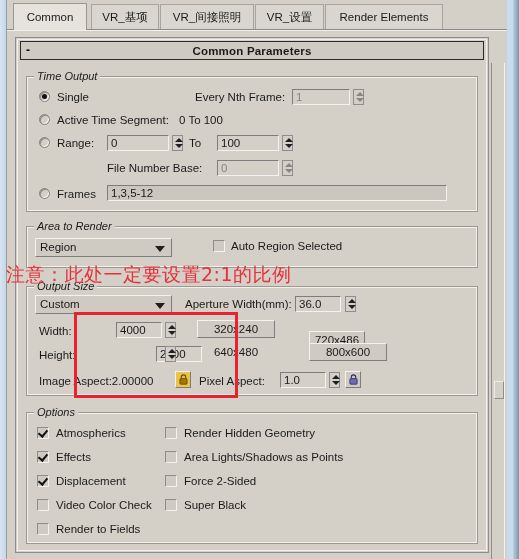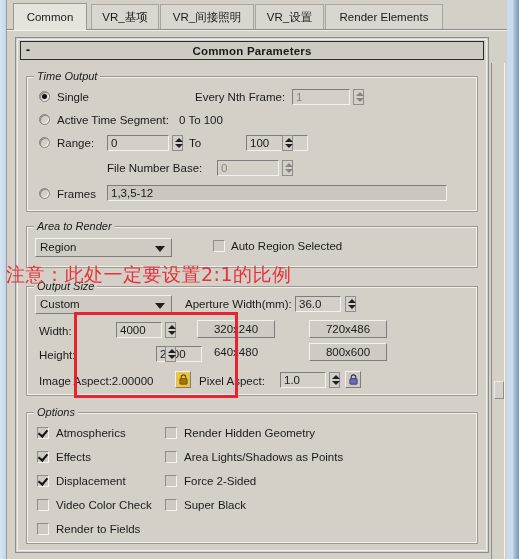--- a/index.html
+++ b/index.html
@@ -289,21 +289,21 @@
 
         <div class="radio" style="left:12px;top:37px;"></div>
         <span class="lbl" style="left:30px;top:37px;">Active Time Segment:</span>
         <span class="lbl" style="left:152px;top:37px;">0 To 100</span>
 
         <div class="radio" style="left:12px;top:60px;"></div>
         <span class="lbl" style="left:30px;top:60px;">Range:</span>
         <div class="field" style="left:80px;top:58px;width:62px;">0</div>
         <div class="spin" style="left:145px;top:58px;"></div>
         <span class="lbl" style="left:162px;top:60px;">To</span>
-        <div class="field" style="left:190px;top:58px;width:62px;margin-left:29px;">100</div>
+        <div class="field" style="left:190px;top:58px;width:62px;">100</div>
         <div class="spin" style="left:255px;top:58px;"></div>
 
         <span class="lbl" style="left:80px;top:85px;">File Number Base:</span>
         <div class="field disabled" style="left:190px;top:83px;width:62px;">0</div>
         <div class="spin disabled" style="left:255px;top:83px;"></div>
 
         <div class="radio" style="left:12px;top:111px;"></div>
         <span class="lbl" style="left:30px;top:111px;">Frames</span>
         <div class="field wide" style="left:80px;top:108px;width:340px;">1,3,5-12</div>
       </div>
@@ -344,21 +344,21 @@
         <div class="lockbtn amber" style="left:148px;top:84px;">
           <svg width="9" height="11" viewBox="0 0 9 11" aria-hidden="true">
             <path d="M2.3 4.6V3.1a2.2 2.2 0 0 1 4.4 0v1.5" fill="none" stroke="#6b4a00" stroke-width="1.1"></path>
             <rect x="0.9" y="4.6" width="7.2" height="5.6" rx="0.8" fill="#a07800" stroke="#6b4a00" stroke-width="0.8"></rect>
           </svg>
         </div>
 
         <div class="btn" style="left:170px;top:33px;width:78px;">
           <span>320x240</span>
         </div>
-        <div class="btn" style="left:282px;top:33px;width:78px;">
+        <div class="btn" style="left:282px;top:44px;width:56px;">
           <span>720x486</span>
         </div>
         <div class="btn flat" style="left:170px;top:56px;width:78px;">
           <span>640x480</span>
         </div>
         <div class="btn" style="left:282px;top:56px;width:78px;">
           <span>800x600</span>
         </div>
 
         <span class="lbl" style="left:172px;top:88px;">Pixel Aspect:</span>

